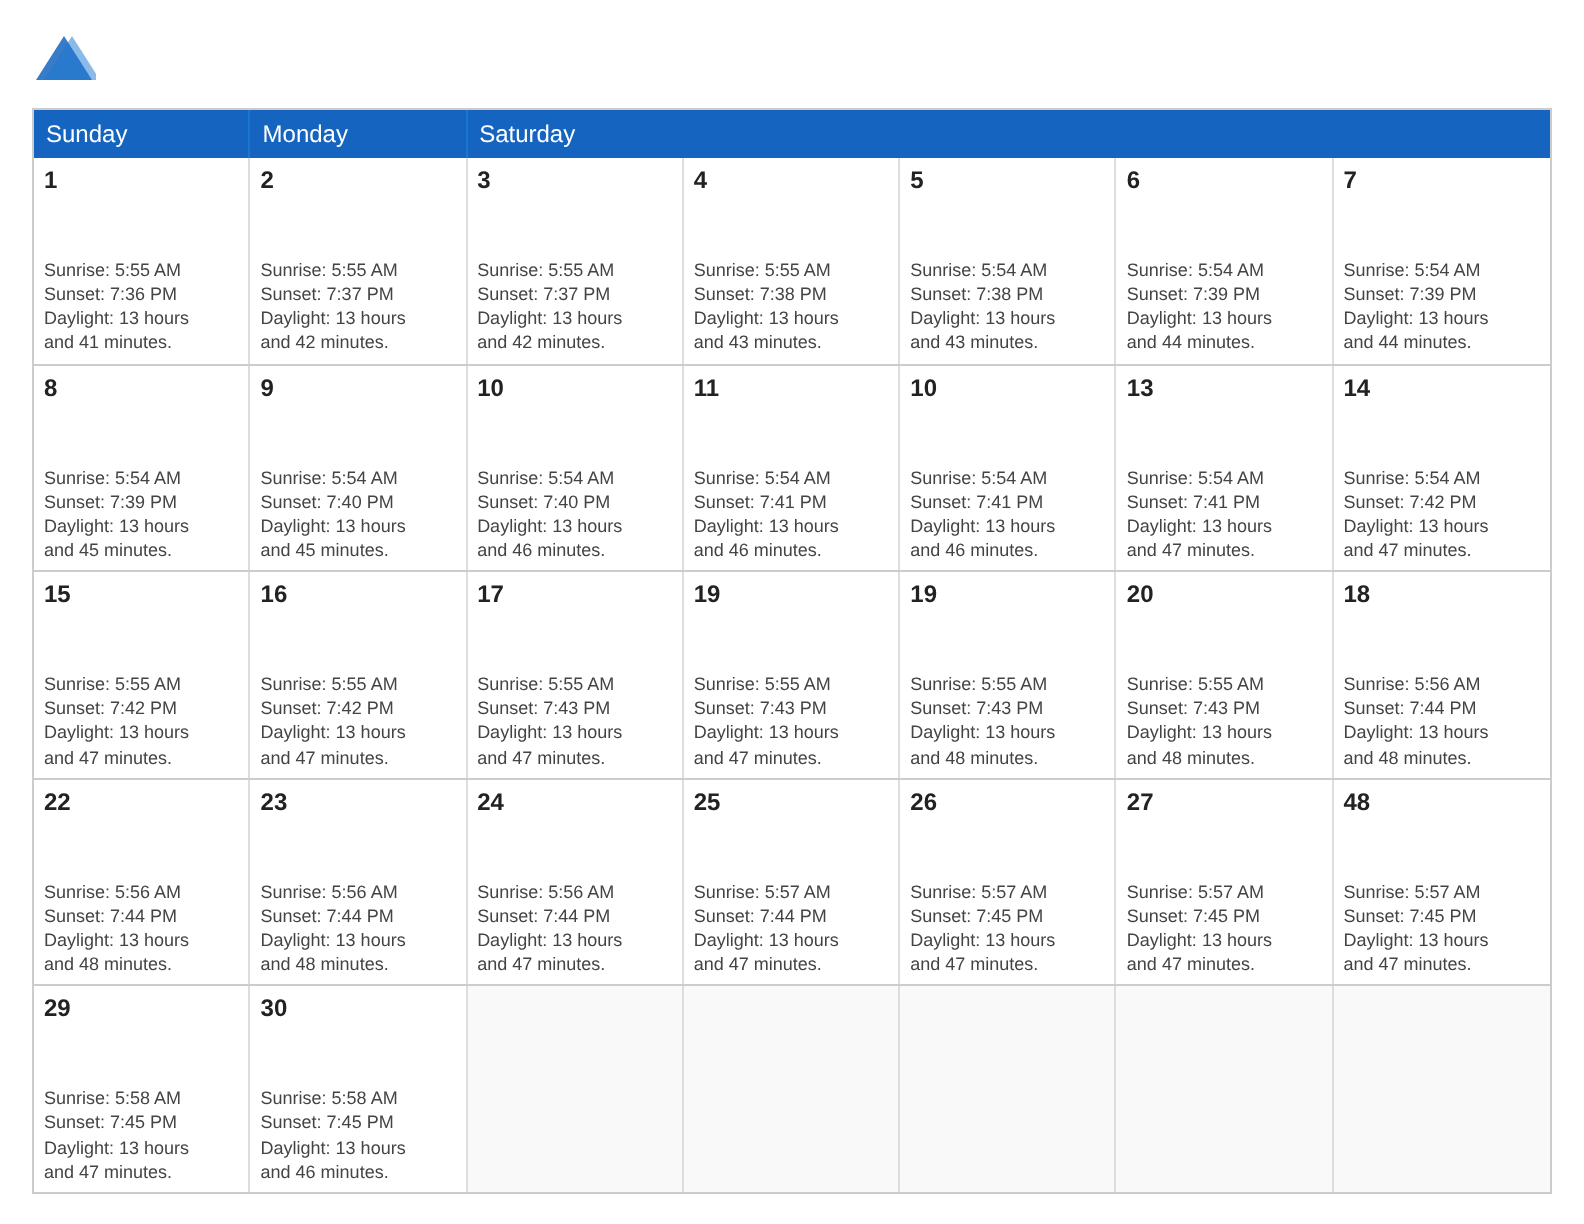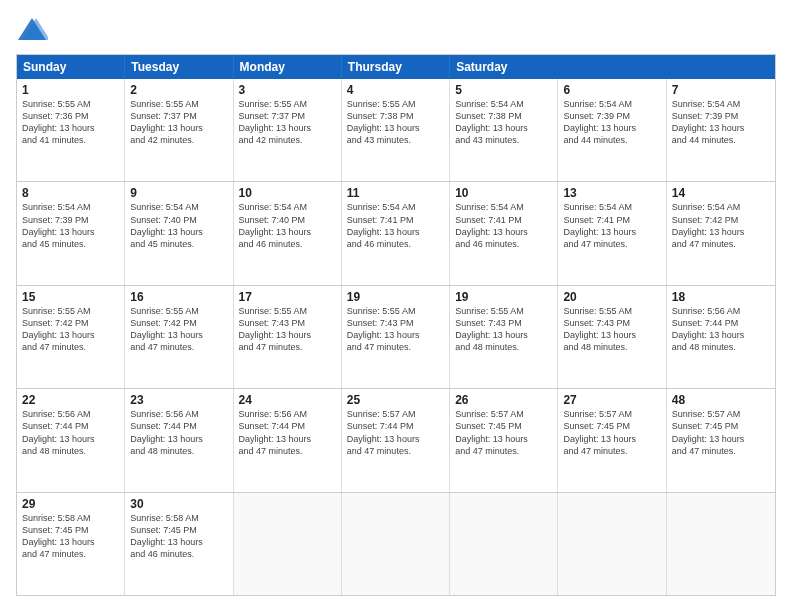--- a/index.html
+++ b/index.html
@@ -66,21 +66,21 @@
       border: 1px solid #ccc;
     }
     .cal-head-row {
       display: grid;
       grid-template-columns: repeat(7, 1fr);
       background: #1565c0;
     }
     .cal-head-cell {
       color: #fff;
       font-size: 12px;
-      font-weight: bold;
+      font-weight: normal;
       padding: 5px 6px;
       text-align: left;
       border-right: 1px solid #1976d2;
     }
     .cal-head-cell:last-child { border-right: none; }
     .cal-body {
       flex: 1;
       display: flex;
       flex-direction: column;
     }
@@ -105,20 +105,21 @@
     .day-num {
       font-size: 12px;
       font-weight: bold;
       color: #222;
       margin-bottom: 1px;
     }
     .day-info {
       font-size: 9px;
       color: #444;
       line-height: 1.35;
+      margin-top: 32px;
     }
   </style>
 </head>
 <body>
 
 <div class="page">
   <div class="header">
     <div class="logo">
       <svg class="logo-icon" viewBox="0 0 32 28">
         <polygon points="16,2 30,24 2,24" fill="#1565c0" opacity="0.85"></polygon>
@@ -130,23 +131,21 @@
       </div>
     </div>
     <div class="title-block">
       <div class="cal-title"></div>
       <div class="cal-subtitle"></div>
     </div>
   </div>
   <div class="calendar">
     <div class="cal-head-row">
     <div class="cal-head-cell">Sunday</div>
-        <div class="cal-head-cell">Tuesday</div>
         <div class="cal-head-cell">Monday</div>
-        <div class="cal-head-cell">Thursday</div>
         <div class="cal-head-cell">Saturday</div>
       </div>
     <div class="cal-body">
     <div class="cal-row">
           <div class="cal-cell">
             <div class="day-num">1</div>
             <div class="day-info" style="white-space: pre-line;">Sunrise: 5:55 AM
 Sunset: 7:36 PM
 Daylight: 13 hours
 and 41 minutes.</div>

